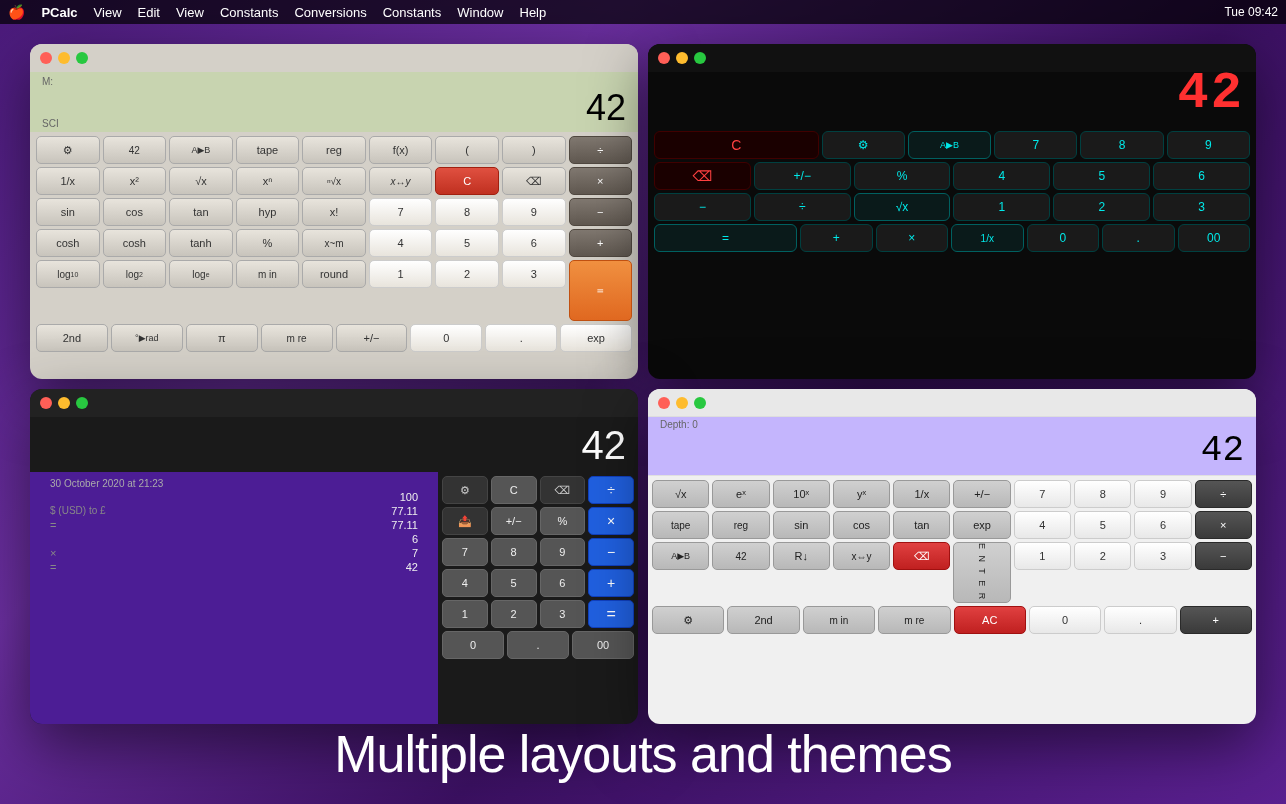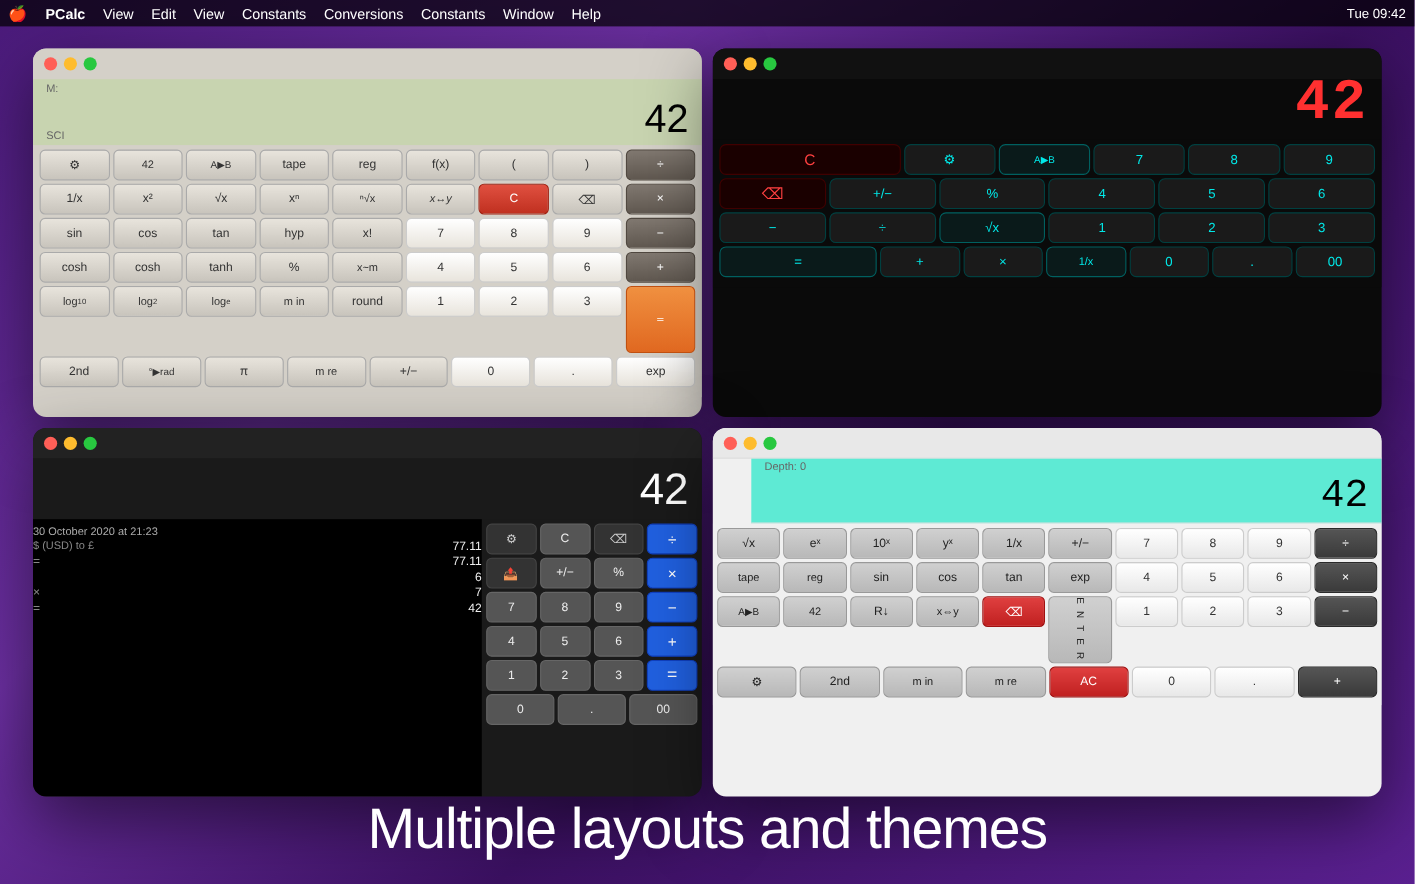--- a/index.html
+++ b/index.html
@@ -125,41 +125,40 @@
       background: #1a1a1a;
       padding: 4px 12px;
       height: 55px;
       display: flex;
       align-items: flex-end;
       justify-content: flex-end;
     }
     .display-number-white { font-size: 40px; font-weight: 300; color: white; }
     .window3-tape {
       flex: 1;
-      background: #000000;
-      padding: 6px 0;
+      background: #4c1d95;
+      padding: 6px 20px;
       color: #ccc;
       font-size: 11px;
       overflow: hidden;
     }
     .tape-row { display: flex; justify-content: space-between; margin-bottom: 2px; }
 
     .btn-dark2 { background: #333; color: #ccc; border: 1px solid #444; border-radius: 5px; font-size: 11px; }
     .btn-blue { background: #2060e0; color: white; border: 1px solid #1040c0; border-radius: 5px; font-size: 14px; }
     .btn-blue-eq { background: #2060e0; color: white; border: 1px solid #1040c0; border-radius: 5px; font-size: 16px; }
     .btn-light3 { background: #555; color: #eee; border: 1px solid #666; border-radius: 5px; font-size: 11px; }
 
     
     .window4 { background: #f0f0f0; }
     .window4 .window-titlebar { background: #e8e8e8; border-bottom: 1px solid #ddd; }
     .window4-display {
-      background: #5eead4;
+      background: #c4b5fd;
       padding: 2px 12px 4px;
       border-bottom: 1px solid #e0e0e0;
-      margin-left: 35px;
     }
     .display-info { font-size: 10px; color: #666; }
     .display-number-dark { font-size: 36px; font-weight: 300; text-align: right; color: #000; font-family: 'Courier New', monospace; }
     .window4-buttons { background: #f0f0f0; padding: 4px 4px 4px; }
 
     .btn-w4-gray { background: linear-gradient(180deg, #d0d0d0 0%, #b8b8b8 100%); color: #222; border: 1px solid #999; border-radius: 5px; font-size: 11px; }
     .btn-w4-dark { background: linear-gradient(180deg, #555 0%, #3a3a3a 100%); color: white; border: 1px solid #2a2a2a; border-radius: 5px; font-size: 11px; }
     .btn-w4-red { background: linear-gradient(180deg, #e04040 0%, #c02020 100%); color: white; border: 1px solid #a01010; border-radius: 5px; font-size: 11px; }
     .btn-w4-white { background: linear-gradient(180deg, #ffffff 0%, #e8e8e8 100%); color: #333; border: 1px solid #ccc; border-radius: 5px; font-size: 11px; }
     .btn-enter {
@@ -358,20 +357,24 @@
     <div class="window3-display">
       <span class="display-number-white">42</span>
     </div>
     <div style="display:flex; flex:1; min-height:0;">
 
       <div class="window3-tape">
         <div class="tape-row">
           <span style="color:#aaa; font-size:10px;">30 October 2020 at 21:23</span>
         </div>
         <div class="tape-row">
+          <span></span>
+          <span style="color:#eee;">100</span>
+        </div>
+        <div class="tape-row">
           <span style="color:#888; font-size:10px;">$ (USD) to £</span>
           <span style="color:#eee;">77.11</span>
         </div>
         <div class="tape-row">
           <span style="color:#888;">=</span>
           <span style="color:#eee;">77.11</span>
         </div>
         <div class="tape-row">
           <span></span>
           <span style="color:#eee;">6</span>

